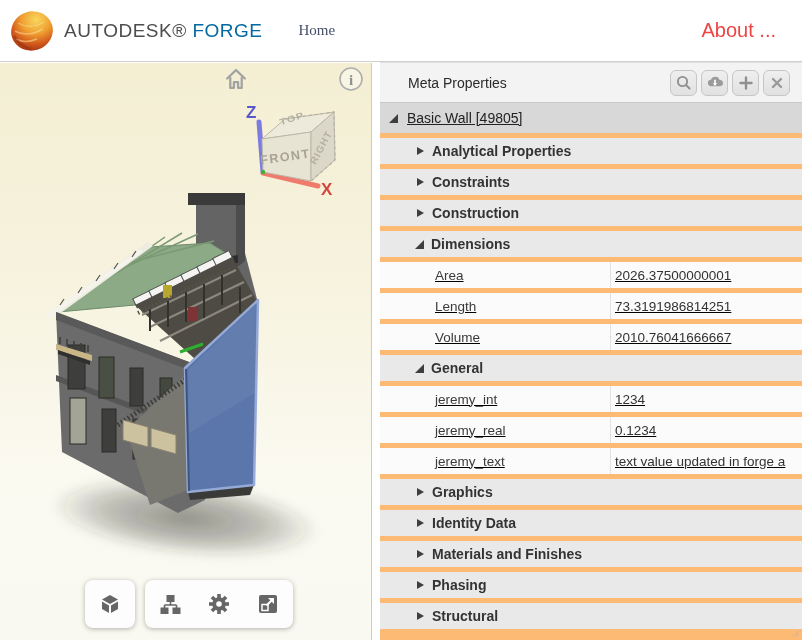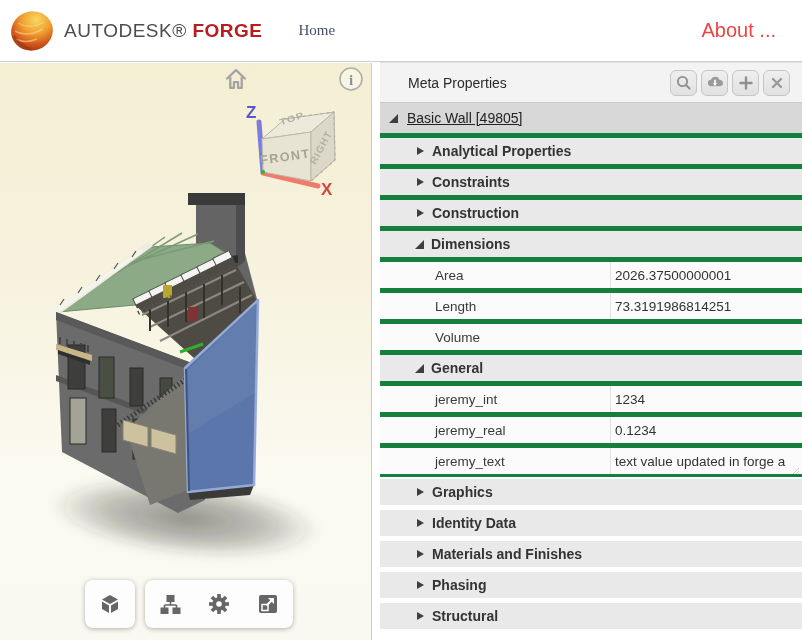--- a/index.html
+++ b/index.html
@@ -5,21 +5,21 @@
   * { margin:0; padding:0; box-sizing:border-box; }
   html,body { width:802px; height:640px; overflow:hidden; background:#fff;
     font-family:"Liberation Sans", sans-serif; }
   .page { position:relative; width:802px; height:640px; background:#fff; }
 
   
   .nav { position:absolute; left:0; top:0; width:802px; height:62px; background:#fff;
     border-bottom:1px solid #cfcfcf; display:flex; align-items:center; }
   .logo { width:44px; height:44px; margin-left:10px; flex:0 0 auto; }
   .brand { margin-left:10px; font-size:19px; letter-spacing:.5px; color:#4d4d4d; white-space:nowrap; }
-  .brand b { color:#b91c1c; font-weight:bold; }
+  .brand b { color:#0369a1; font-weight:normal; }
   .nav-home { margin-left:36px; font-size:15px; color:#44506a; cursor:pointer;font-family:Liberation Serif, serif; }
   .nav-about { margin-left:auto; margin-right:26px; font-size:20px; color:#ef4444; cursor:pointer; }
 
   
   .viewer { position:absolute; left:0; top:63px; width:372px; height:577px;
     background:linear-gradient(180deg,#f4efd3 0%,#f6f2dd 35%,#fbfaf1 72%,#faf9f1 100%);
     border-right:1px solid #cbcbcb; }
   .vbtn { position:absolute; background:transparent; border:none; cursor:pointer; }
   .home-btn { left:222px; top:3px; width:28px; height:27px; }
   .info-btn { left:338px; top:3px; width:26px; height:26px; }
@@ -28,35 +28,35 @@
 
   .toolbar { position:absolute; top:517px; left:0; width:372px; height:48px; }
   .tb-single, .tb-group { position:absolute; top:0; height:48px; background:#fdfdfd;
     border-radius:8px; box-shadow:0 1px 5px rgba(0,0,0,.30); display:flex; align-items:center; }
   .tb-single { left:85px; width:50px; justify-content:center; }
   .tb-group { left:145px; width:148px; justify-content:space-around; }
   .tb-btn { width:44px; height:44px; display:flex; align-items:center; justify-content:center;
     background:transparent; border:none; cursor:pointer; }
 
   
-  .panel { position:absolute; left:380px; top:62px; width:422px; height:415px; background:#15803d; }
+  .panel { position:absolute; left:380px; top:62px; width:422px; height:578px; background:#fdba74; }
   .panel-header { height:41px; background:#f3f3f3; border-top:1px solid #e2e2e2;
     border-bottom:1px solid #c9c9c9; display:flex; align-items:center; }
   .panel-title { margin-left:28px; font-size:14px; color:#2a2a2a; }
   .ph-buttons { margin-left:auto; margin-right:12px; display:flex; gap:4px; }
   .ph-btn { width:27px; height:26px; border-radius:6px; border:1px solid #c6c6c6;
     background:linear-gradient(#efefef,#e1e1e1); display:flex; align-items:center;
     justify-content:center; cursor:pointer; padding:0; }
 
   .row { display:flex; align-items:center; }
   .root-row { height:30px; background:#d8d8d8; cursor:pointer; }
   .root-row .lbl { font-size:14px; color:#222;text-decoration:underline; }
   .cat-row { height:26px; background:#e9e9e9; margin-top:5px; cursor:pointer; }
   .cat-row .lbl { font-size:14px; color:#333;font-weight:bold; }
-  .prop-row { height:26px; background:#fbfbfb; margin-top:5px; }
+  .prop-row { height:26px; background:#fbfbfb; margin-top:5px;text-decoration:underline; }
   .prop-name { width:230px; padding-left:55px; font-size:13.5px; color:#3a3a3a;
     height:100%; display:flex; align-items:center; }
   .prop-val { flex:1; border-left:1px solid #e2e2e2; padding-left:4px; font-size:13.5px;
     color:#333; height:100%; display:flex; align-items:center; white-space:nowrap; overflow:hidden; }
 
   .tri-right { width:0; height:0; border-top:4.5px solid transparent;
     border-bottom:4.5px solid transparent; border-left:7px solid #3e3e3e;
     margin-left:37px; margin-right:8px; flex:0 0 auto; }
   .tri-exp { width:0; height:0; border-left:9px solid transparent;
     border-bottom:9px solid #3e3e3e; margin-left:35px; margin-right:7px; flex:0 0 auto; }
@@ -308,20 +308,21 @@
     <div class="row prop-row">
       <div class="prop-name">Area</div>
       <div class="prop-val">2026.37500000001</div>
     </div>
     <div class="row prop-row">
       <div class="prop-name">Length</div>
       <div class="prop-val">73.3191986814251</div>
     </div>
     <div class="row prop-row">
       <div class="prop-name">Volume</div>
+      <div class="prop-val">2010.76041666667</div>
     </div>
 
     <div class="row cat-row">
       <span class="tri-exp"></span>
       <span class="lbl">General</span>
     </div>
     <div class="row prop-row">
       <div class="prop-name">jeremy_int</div>
       <div class="prop-val">1234</div>
     </div>

